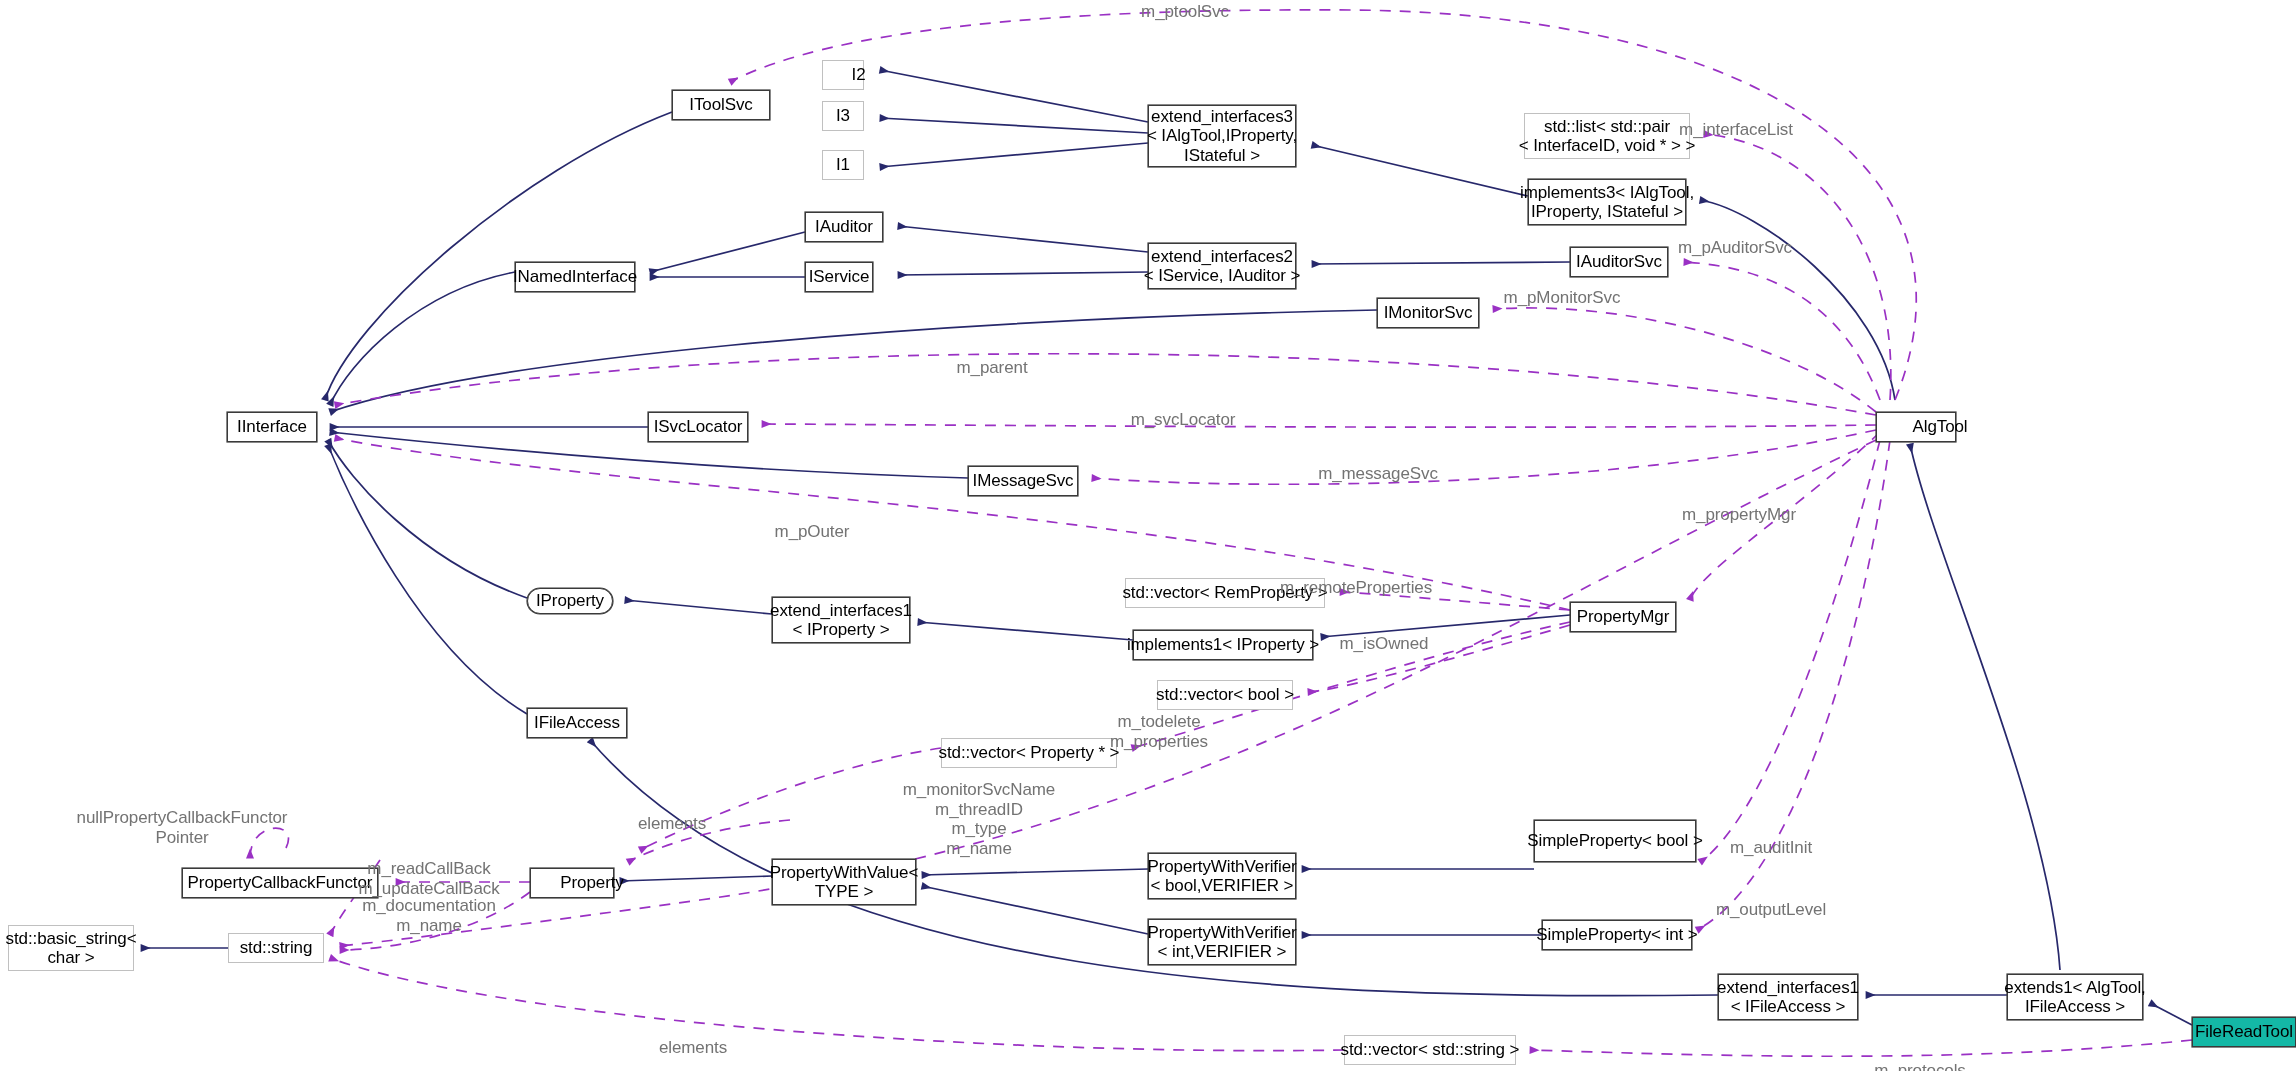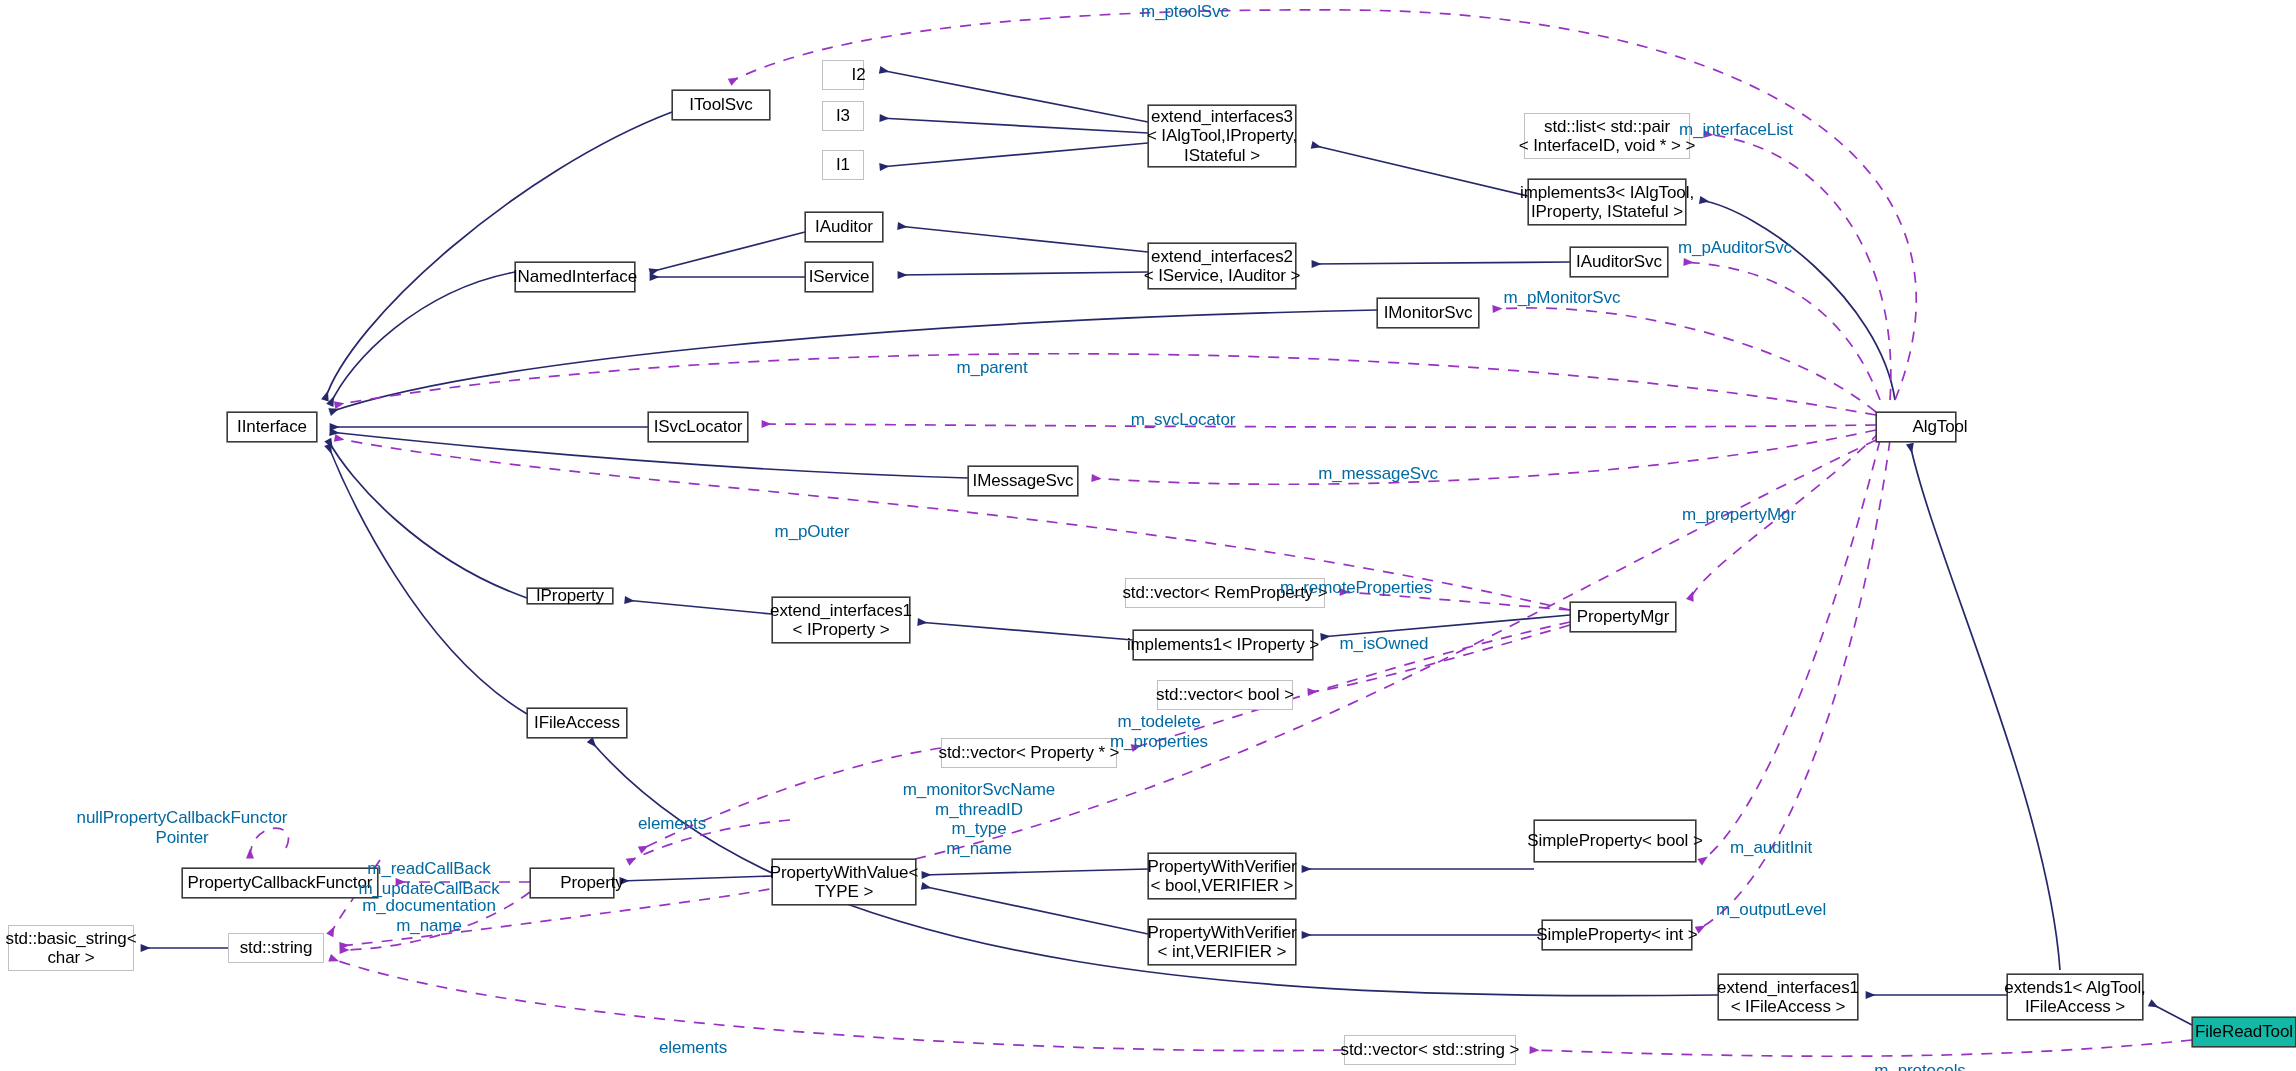--- a/index.html
+++ b/index.html
@@ -47,21 +47,21 @@
     border: 1.4px solid #c0c0c0;
   }
   .node.current {
     background: #14b8a6;
     border: 1.6px solid #3a3a3a;
     box-shadow: 0 0 0 0.6px #3a3a3a;
   }
   .edge-label {
     position: absolute;
     font-size: 17px;
-    color: #0369a1;
+    color: #737373;
     white-space: pre;
     text-align: center;
     line-height: 1.15;
     letter-spacing: -0.1px;
   }
 </style>
 </head>
 <body>
 
 <div id="canvas">
@@ -203,21 +203,21 @@
       <div class="node solid" style="left: 515px; top: 262px; width: 120px; height: 30px;">INamedInterface</div>
       <div class="node solid" style="left: 805px; top: 262px; width: 68px; height: 30px;">IService</div>
       <div class="node solid" style="left: 1148px; top: 243px; width: 148px; height: 46px;">extend_interfaces2
 &lt; IService, IAuditor &gt;</div>
       <div class="node solid" style="left: 1570px; top: 247px; width: 98px; height: 30px;">IAuditorSvc</div>
       <div class="node solid" style="left: 1377px; top: 298px; width: 102px; height: 30px;">IMonitorSvc</div>
       <div class="node solid" style="left: 227px; top: 412px; width: 90px; height: 30px;">IInterface</div>
       <div class="node solid" style="left: 648px; top: 412px; width: 100px; height: 30px;">ISvcLocator</div>
       <div class="node solid" style="left: 1876px; top: 412px; width: 80px; height: 30px; padding-left: 48px;">AlgTool</div>
       <div class="node solid" style="left: 968px; top: 466px; width: 110px; height: 30px;">IMessageSvc</div>
-      <div class="node solid" style="left: 527px; top: 588px; width: 86px; height: 16px;">IProperty</div>
+      <div class="node solid" style="left: 527px; top: 588px; width: 86px; height: 26px; border-radius: 14px;">IProperty</div>
       <div class="node solid" style="left: 772px; top: 597px; width: 138px; height: 46px;">extend_interfaces1
 &lt; IProperty &gt;</div>
       <div class="node light" style="left: 1125px; top: 578px; width: 200px; height: 30px;">std::vector&lt; RemProperty &gt;</div>
       <div class="node solid" style="left: 1133px; top: 630px; width: 180px; height: 30px;">implements1&lt; IProperty &gt;</div>
       <div class="node solid" style="left: 1570px; top: 602px; width: 106px; height: 30px;">PropertyMgr</div>
       <div class="node light" style="left: 1157px; top: 680px; width: 136px; height: 30px;">std::vector&lt; bool &gt;</div>
       <div class="node solid" style="left: 527px; top: 708px; width: 100px; height: 30px;">IFileAccess</div>
       <div class="node light" style="left: 941px; top: 738px; width: 176px; height: 30px;">std::vector&lt; Property * &gt;</div>
       <div class="node solid" style="left: 182px; top: 868px; width: 196px; height: 30px;">PropertyCallbackFunctor</div>
       <div class="node solid" style="left: 530px; top: 868px; width: 84px; height: 30px; padding-left: 40px;">Property</div>

